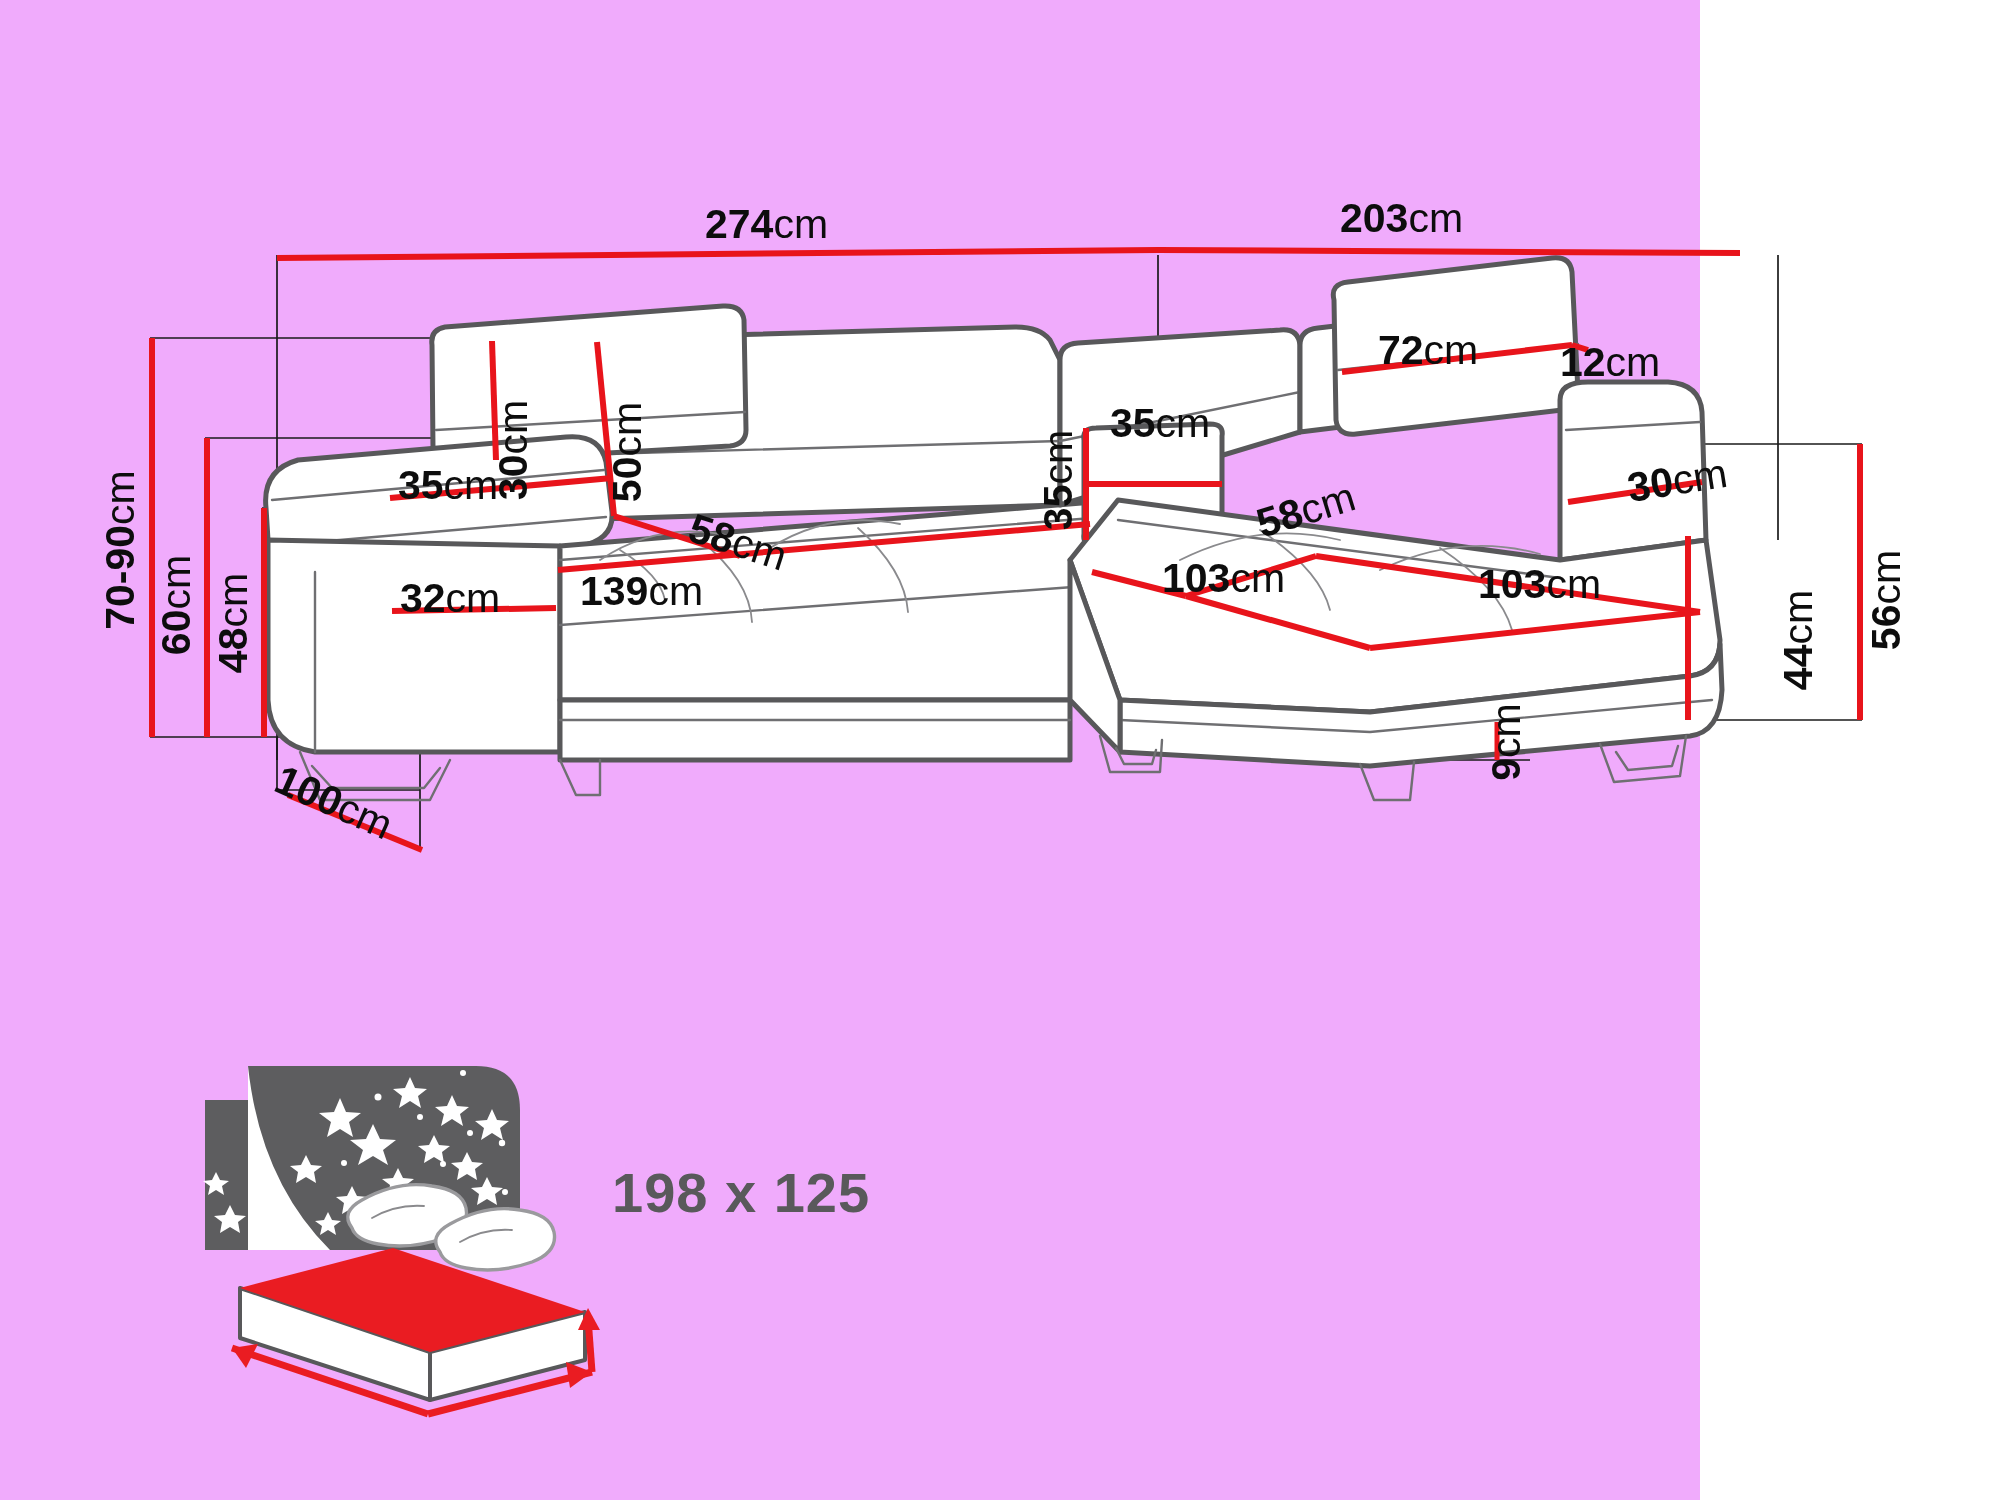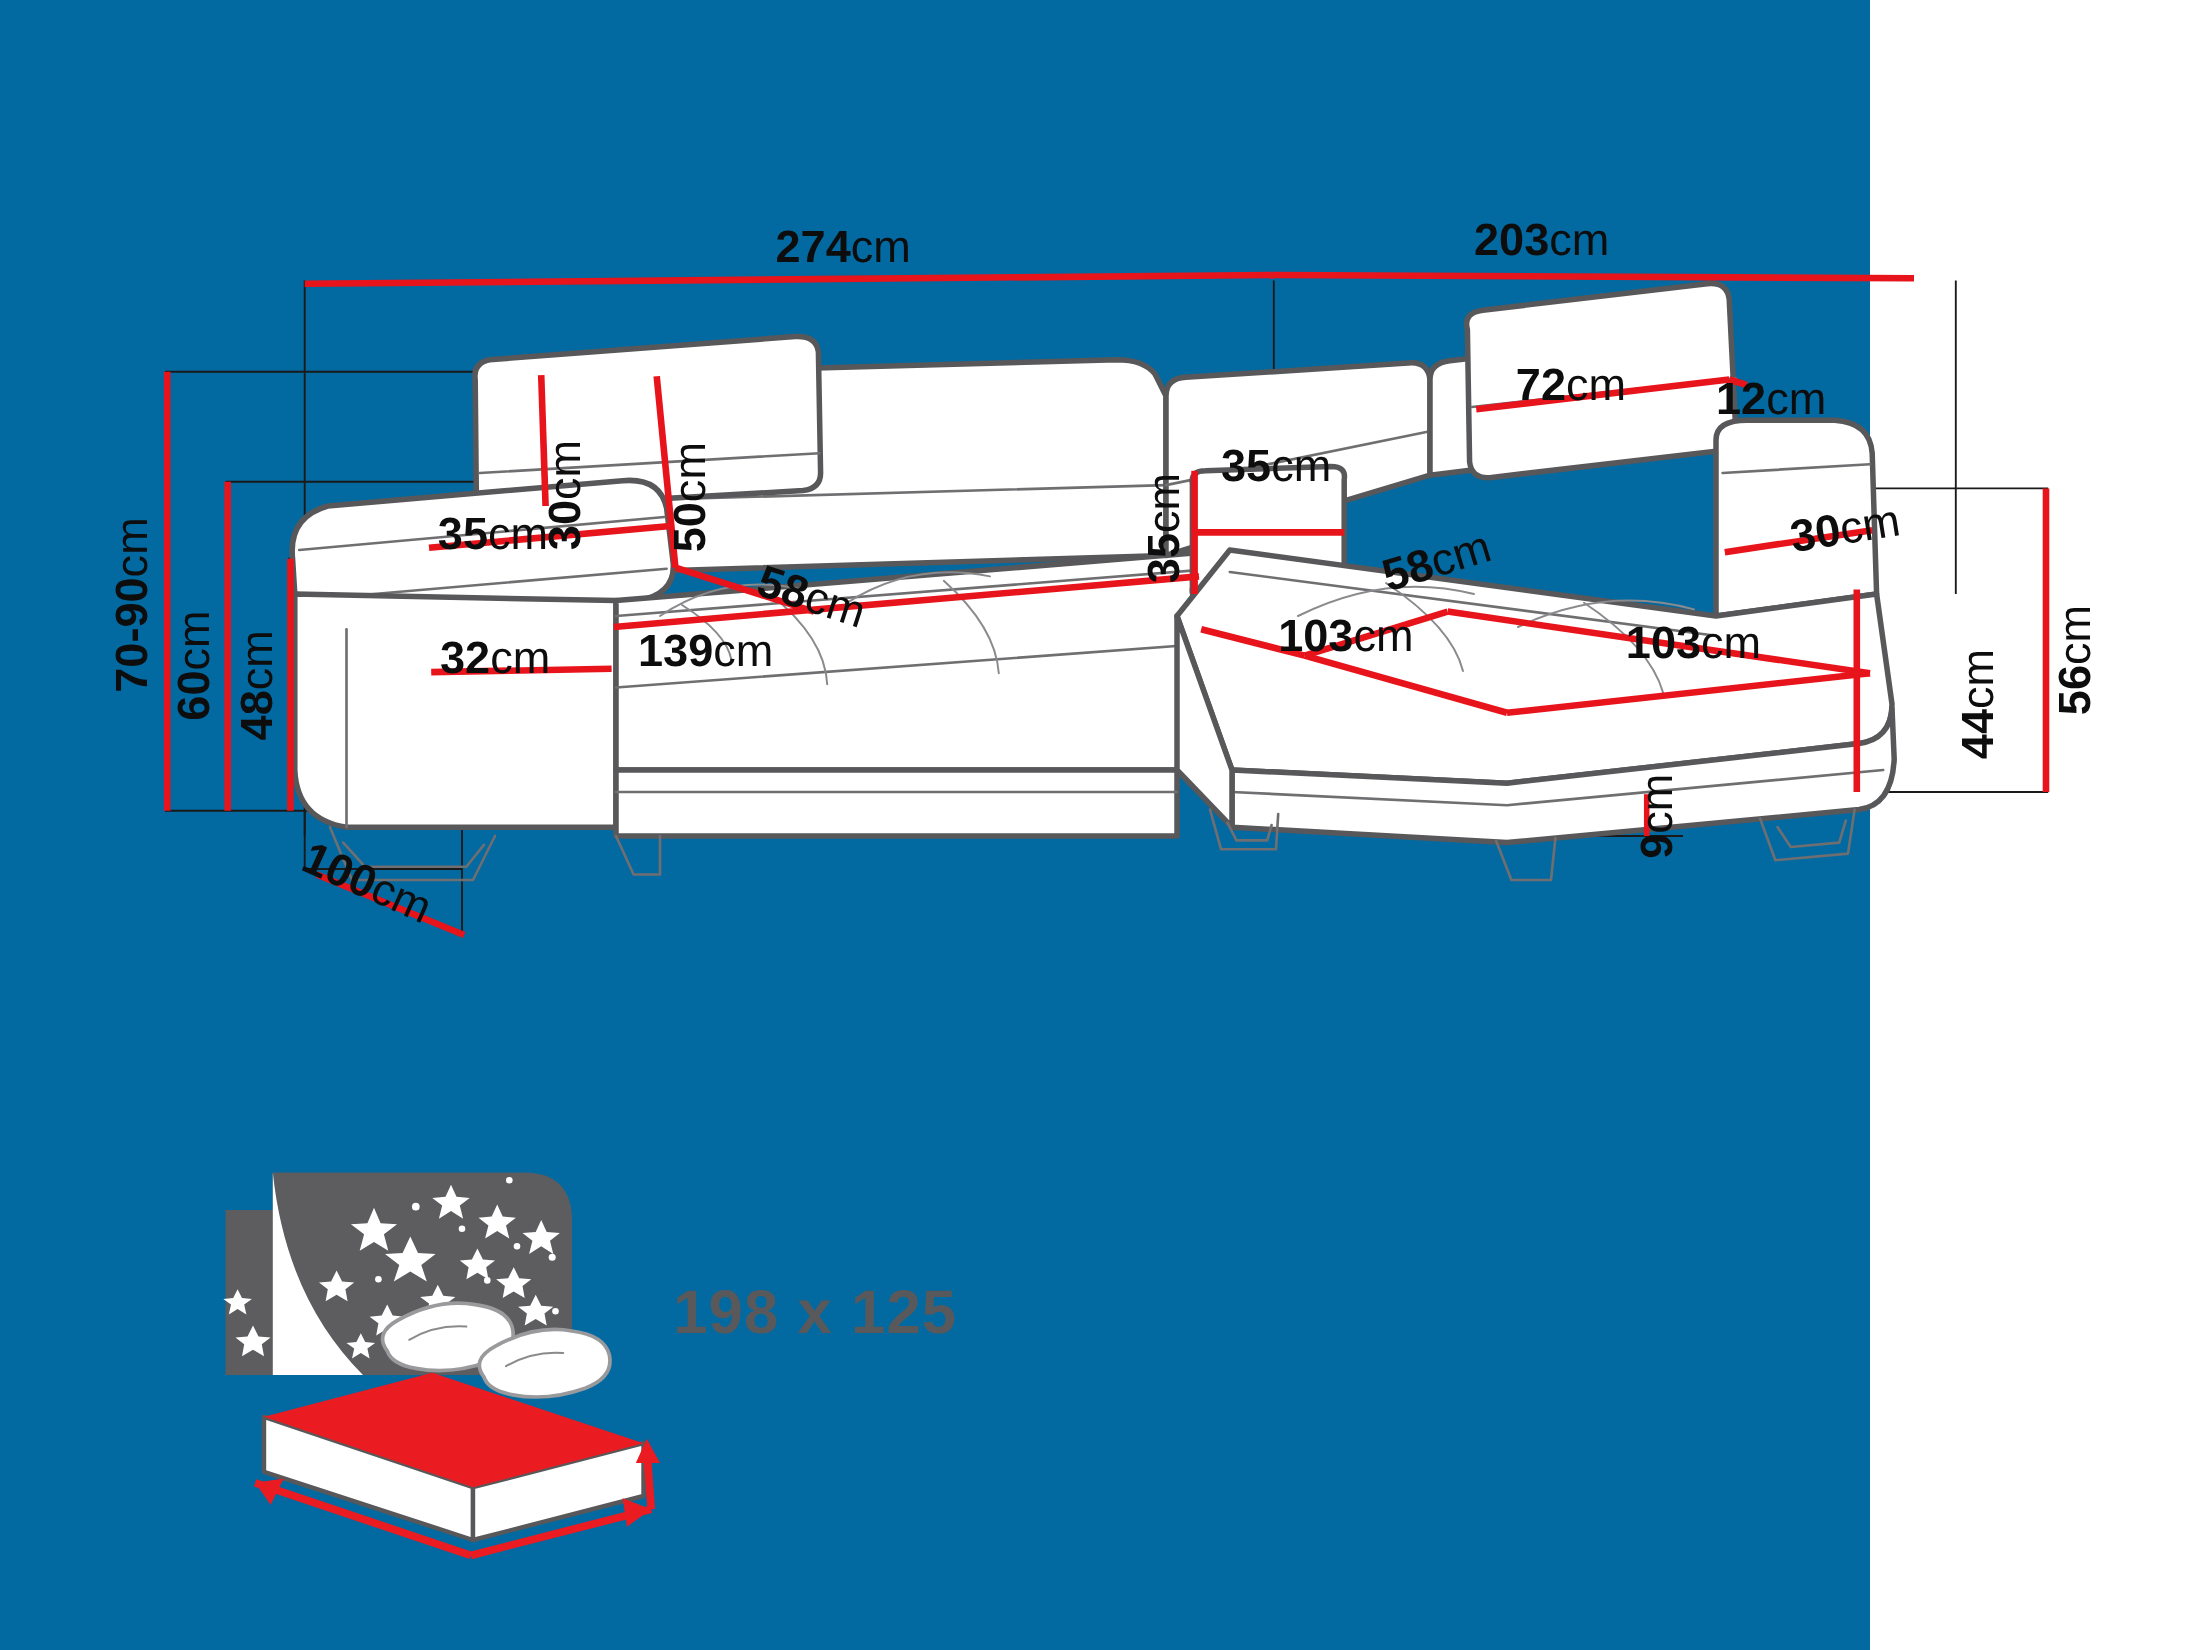--- a/index.html
+++ b/index.html
@@ -10,21 +10,21 @@
   body {
     width: 2000px;
     height: 1500px;
     font-family: "Liberation Sans", sans-serif;
     overflow: hidden;
   }
   #sheet {
     position: relative;
     width: 1700px;
     height: 1500px;
-    background: #0369a1;
+    background: #f0abfc;
   }
   svg.drawing {
     position: absolute;
     left: 0;
     top: 0;
     width: 2000px;
     height: 1500px;
   }
   
   .furn-outline {

